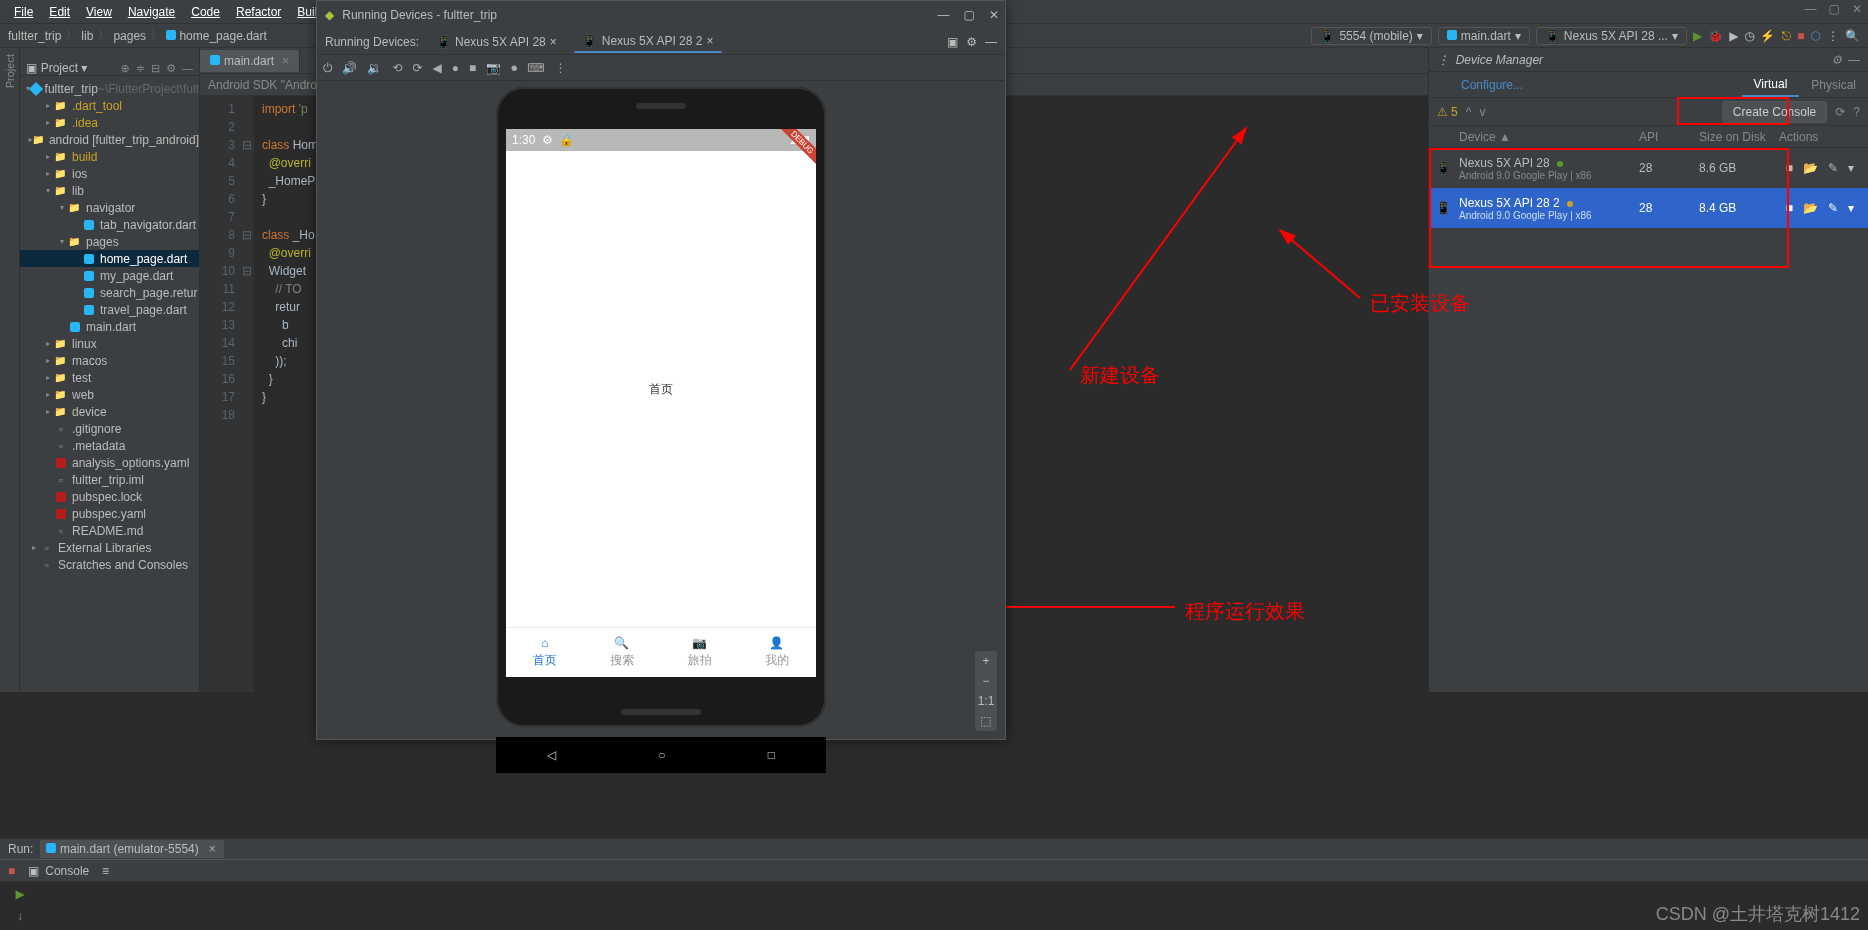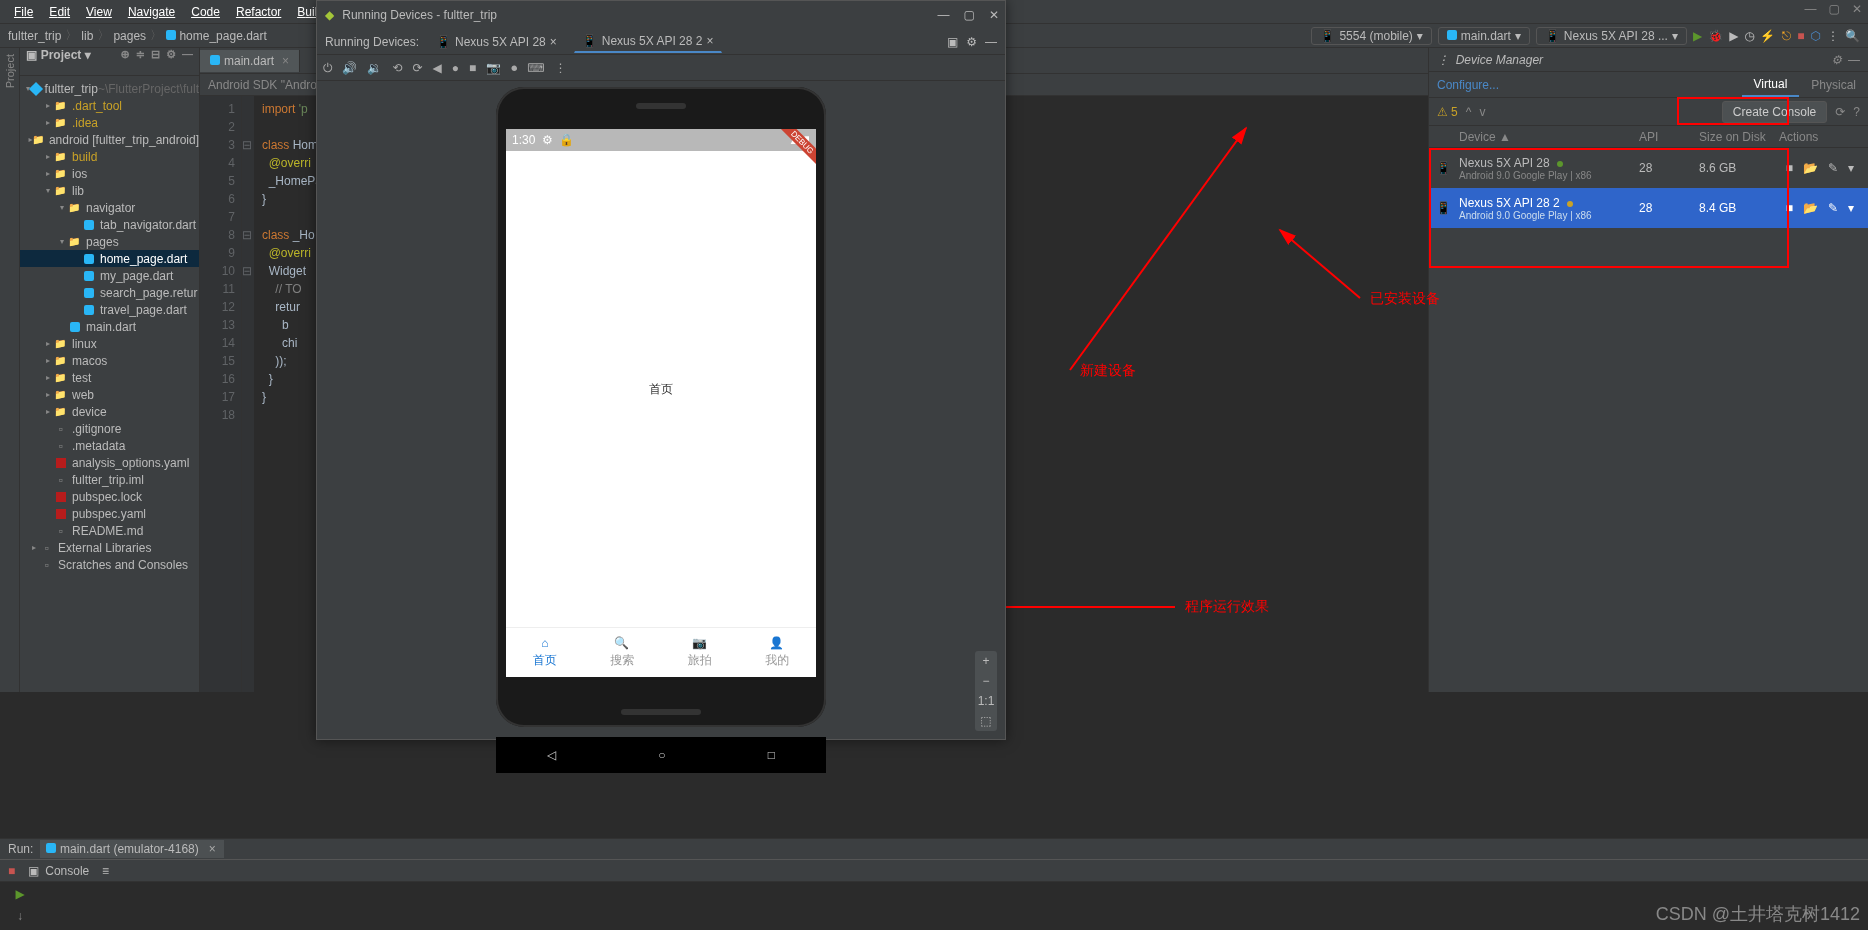--- a/index.html
+++ b/index.html
@@ -16,21 +16,21 @@
 
 .toolbar-right { position: absolute; right: 8px; top: 25px; height: 22px; display: flex; align-items: center; gap: 6px; }
 .toolbar-right .pill { border: 1px solid #555; border-radius: 3px; padding: 1px 8px; display: flex; align-items: center; gap: 4px; color: #bbb; background: #3c3f41; }
 
 .main { display: flex; height: 644px; }
 
 .left-gutter { width: 20px; background: #3c3f41; border-right: 1px solid #323232; display: flex; flex-direction: column; align-items: center; padding-top: 6px; gap: 10px; color: #888; }
 .left-gutter .vlabel { writing-mode: vertical-rl; transform: rotate(180deg); font-size: 11px; }
 
 .project-panel { width: 180px; background: #3c3f41; border-right: 1px solid #323232; display: flex; flex-direction: column; }
-.project-header { height: 28px; display: flex; align-items: flex-start; padding: 0 6px; border-bottom: 1px solid #323232; color: #bbb; justify-content: space-between; font-weight: bold; }
+.project-header { height: 28px; display: flex; align-items: flex-end; padding: 0 6px; border-bottom: 1px solid #323232; color: #bbb; justify-content: space-between; }
 .ph-icons { display: flex; gap: 6px; color: #888; }
 
 .tree { flex: 1; overflow: hidden; color: #bbb; padding: 4px 0; }
 .tree-row { display: flex; align-items: center; height: 17px; padding-left: 4px; white-space: nowrap; }
 .tree-row.selected { background: #0d293e; color: #fff; }
 .tree-row .arrow { width: 12px; color: #888; font-size: 8px; text-align: center; }
 .tree-row .ficon { width: 14px; height: 14px; margin-right: 4px; display: inline-flex; align-items: center; justify-content: center; }
 .indent { display: inline-block; }
 
 .editor-area { flex: 1; background: #2b2b2b; display: flex; flex-direction: column; position: relative; min-width: 0; }
@@ -60,21 +60,21 @@
 .device-row.sel { background: #2f65ca; color: #fff; }
 .dr-icon { width: 30px; text-align: center; color: #888; }
 .dr-main { width: 180px; display: flex; flex-direction: column; }
 .dr-sub { font-size: 10px; color: #888; }
 .device-row.sel .dr-sub { color: #cde; }
 .dot-g { width:6px; height:6px; border-radius:50%; background:#5c962c; display:inline-block; margin-left:4px;}
 .dot-y { width:6px; height:6px; border-radius:50%; background:#c9a227; display:inline-block; margin-left:4px;}
 .dr-actions { flex:1; display:flex; justify-content:flex-end; gap:10px; padding-right:14px; color:#bbb;}
 .device-row.sel .dr-actions { color:#fff; }
 
-.annotation { position: absolute; color: #f00; font-size: 14px; font-weight: 500; pointer-events: none; }
+.annotation { position: absolute; color: #f00; font-size: 20px; font-weight: 500; pointer-events: none; }
 svg.arrow-svg { position:absolute; pointer-events:none; }
 
 .emulator-window { position: absolute; left: 316px; top: 0px; width: 690px; height: 740px; background: #3c3f41; border: 1px solid #555; box-shadow: 0 0 12px rgba(0,0,0,.5); display: flex; flex-direction: column; z-index: 50; }
 .em-title { height: 28px; display: flex; align-items: center; padding: 0 8px; color: #bbb; gap: 8px; position:relative; }
 .em-wc { position:absolute; right:6px; display:flex; gap:14px; color:#bbb;}
 .em-tabs { height: 26px; display: flex; align-items: center; padding: 0 8px; gap: 8px; border-bottom: 1px solid #323232; color: #bbb; }
 .em-tab { display:flex; align-items:center; gap:4px; padding: 3px 8px; border:1px solid transparent;}
 .em-tab.active { border-bottom: 2px solid #4a88c7; }
 .em-toolbar { height: 26px; display: flex; align-items: center; padding: 0 6px; gap: 10px; color: #aaa; border-bottom: 1px solid #323232; }
 .em-toolbar span { cursor:pointer; }
@@ -415,21 +415,21 @@
 
   <div class="device-panel" style="margin-left:auto;">
     <div class="dpheader">
       <span>⋮ &nbsp;<span>Device Manager</span></span>
       <span class="ph-icons">
         <span>⚙</span>
         <span>—</span>
       </span>
     </div>
     <div class="dptabs">
-      <span style="color:#4a88c7;padding:4px 8px;">Configure...</span>
+      <span style="color:#4a88c7;padding:4px 8px;margin-left:24px;">Configure...</span>
       <span style="flex:1"></span>
       <span class="dtab active">Virtual</span>
       <span class="dtab">Physical</span>
     </div>
     <div class="dpt-toolbar">
       <span style="color:#c9a227;">⚠ 5</span>
       <span>^</span>
         <span>v</span>
       <span style="flex:1"></span>
       <span class="create-btn">Create Console</span>
@@ -568,21 +568,21 @@
   <line x1="1070" y1="370" x2="1246" y2="128" stroke="#f00" stroke-width="2" marker-end="url(#ah)"></line>
   <line x1="1360" y1="298" x2="1280" y2="230" stroke="#f00" stroke-width="2" marker-end="url(#ah)"></line>
   <line x1="1175" y1="607" x2="830" y2="607" stroke="#f00" stroke-width="2" marker-end="url(#ah)"></line>
 </svg>
 
 <div class="bottom-panel">
   <div class="run-tabbar">
     <span>Run:</span>&nbsp;&nbsp;
     <span class="run-tab">
         <span class="ficon ficon-dart"></span> 
-        <span>main.dart (emulator-4168)</span>
+        <span>main.dart (emulator-5554)</span>
       </span>
   </div>
   <div class="console-tab">
     <span style="color:#c75450;">■</span>
     &nbsp;&nbsp;▣ <span>Console</span> &nbsp; ≡
   </div>
   <div class="console-body">
     <div class="console-gutter">
       <span style="color:#5c962c;">▶</span>
       <span>↓</span>

